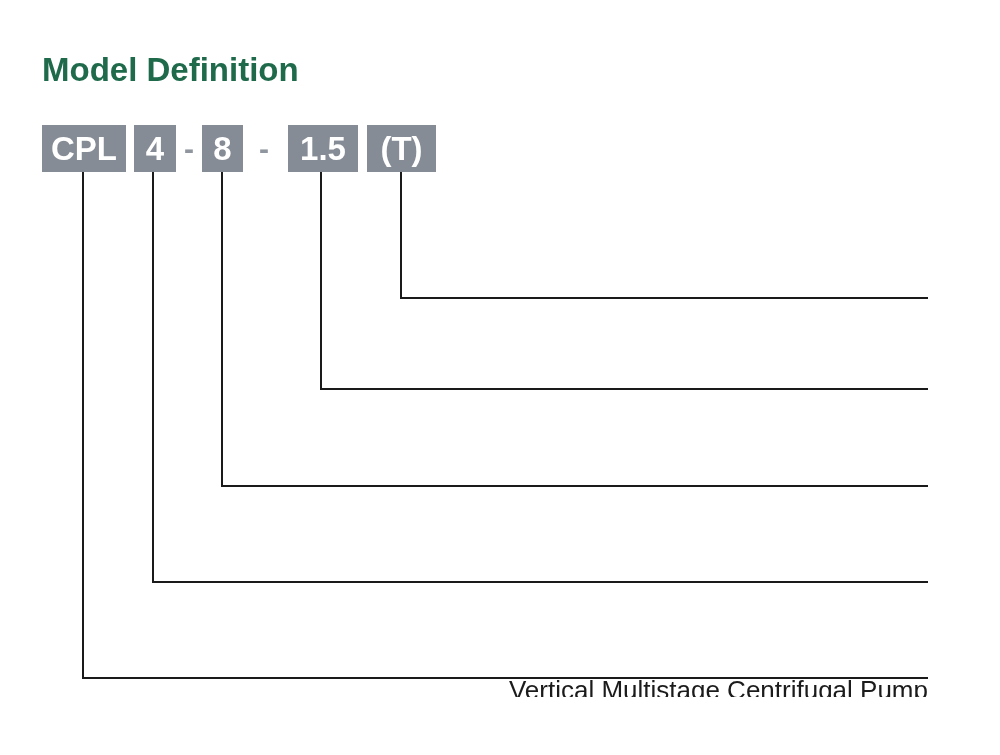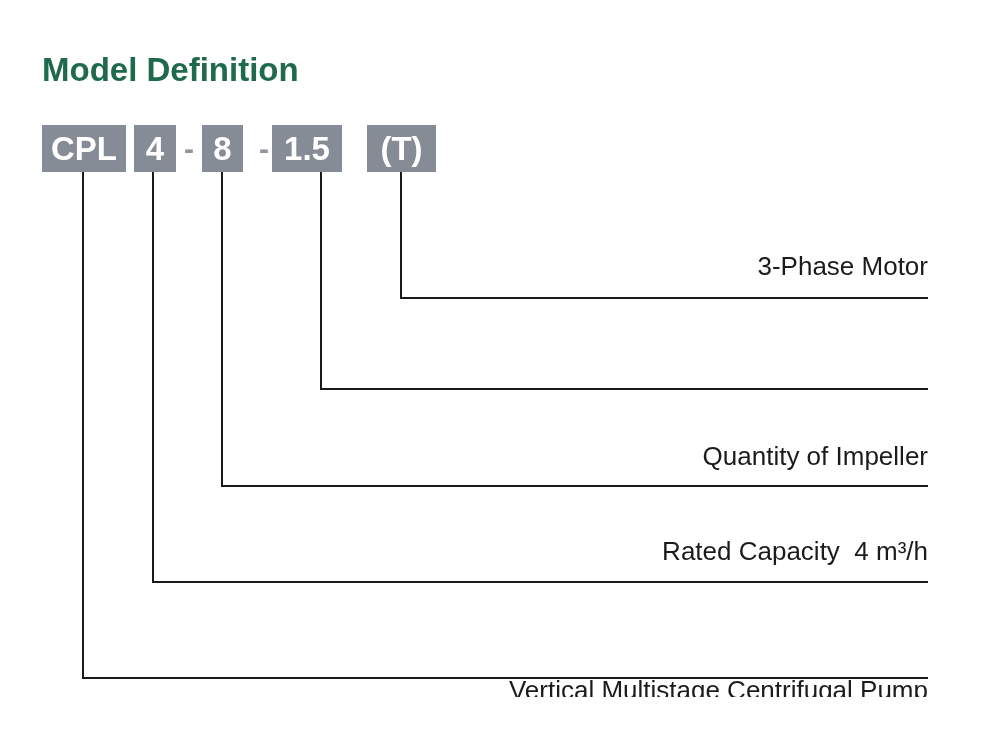--- a/index.html
+++ b/index.html
@@ -35,21 +35,21 @@
     font-weight: 700;
     font-size: 33px;
     display: flex;
     align-items: center;
     justify-content: center;
     line-height: 1;
   }
   .box-cpl { left: 42px;  width: 84px; }
   .box-4   { left: 134px; width: 42px; }
   .box-8   { left: 202px; width: 41px; }
-  .box-15  { left: 272px; width: 70px; text-align: right; }
+  .box-15  { left: 288px; width: 70px; text-align: right; }
   .box-t   { left: 367px; width: 69px; }
   .code-dash {
     position: absolute;
     top: 125px;
     height: 47px;
     display: flex;
     align-items: center;
     justify-content: center;
     color: #8f969e;
     font-weight: 700;
@@ -112,21 +112,18 @@
   <div class="hline hline-t"></div>
   <div class="vline vline-15"></div>
   <div class="hline hline-15"></div>
   <div class="vline vline-8"></div>
   <div class="hline hline-8"></div>
   <div class="vline vline-4"></div>
   <div class="hline hline-4"></div>
   <div class="vline vline-cpl"></div>
   <div class="hline hline-cpl"></div>
 
-  <div class="def-label label-t">3-Phase Motor</div>
-  <div class="def-label label-8">Quantity of Impeller</div>
-  <div class="def-label label-4">Rated Capacity  4 m³/h</div>
   <div class="def-label label-cpl">
     <span>Vertical Multistage Centrifugal Pump</span>
     
   </div>
 
 </div>
 
 </body></html>

